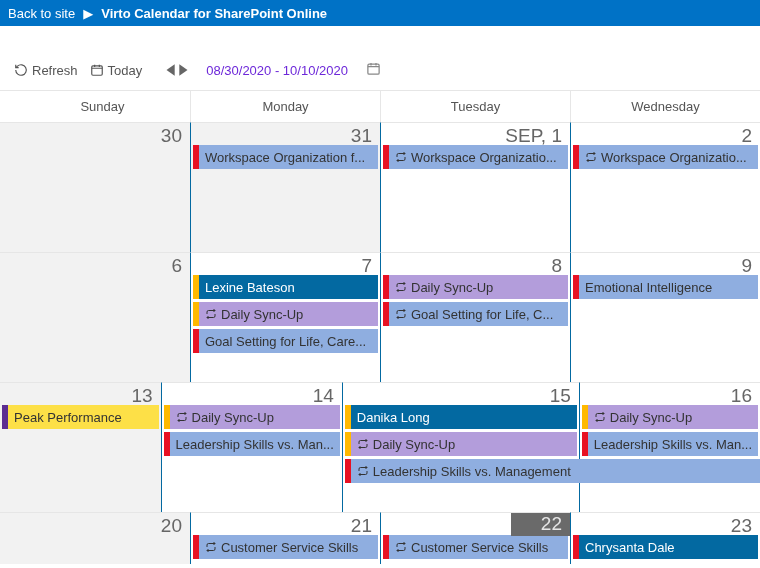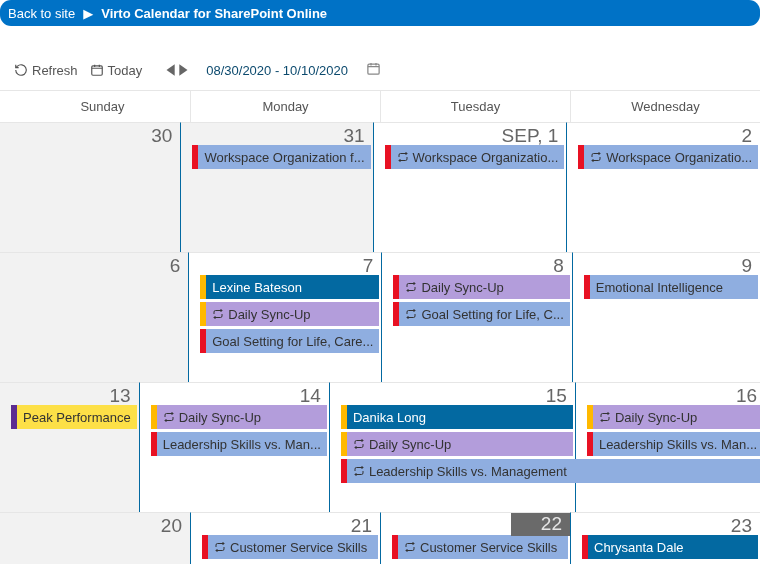--- a/index.html
+++ b/index.html
@@ -1,39 +1,39 @@
 <!DOCTYPE html>
 <html><head>
 <meta charset="utf-8">
 <style>
   * { box-sizing: border-box; margin: 0; padding: 0; }
   body { font-family: "Segoe UI", Arial, sans-serif; font-size: 13px; color: #333; background: #fff; width: 760px; }
-  .topbar { background: #0072c6; color: #fff; height: 26px; display: flex; align-items: center; padding: 8px 8px; font-size: 13px; border-radius: 11px; }
+  .topbar { background: #0072c6; color: #fff; height: 26px; display: flex; align-items: center; padding: 8px 8px; font-size: 13px; }
   .topbar .chev { margin: 0 8px; }
   .toolbar { height: 40px; display: flex; align-items: center; padding: 0 14px; gap: 12px; color: #555; margin-top: 24px; }
   .tool-btn { display: inline-flex; align-items: center; gap: 4px; cursor: pointer; }
   .tool-btn svg { stroke: #555; }
   .nav-arrows { display: inline-flex; align-items: center; gap: 2px; margin-left: 10px;}
   .nav-arrows svg { fill: #666; }
-  .date-range { color: #0c4a6e; margin-left: 4px; }
+  .date-range { color: #6d28d9; margin-left: 4px; }
   .cal-icon-box { margin-left: 6px; }
 
   .grid { display: grid; grid-template-columns: repeat(4, 1fr); border-top: 1px solid #e6e6e6; }
   .day-header { text-align: center; padding: 8px 0; color: #555; border-left: 1px solid #e6e6e6; background: #fff; font-size: 13px; }
   .day-header:first-child { border-left: none; margin-left: 15px; }
 
   .week { display: grid; grid-template-columns: repeat(4, 1fr); }
   .cell { position: relative; border-left: 1px solid #0369a1; border-top: 1px solid #e6e6e6; min-height: 130px; padding-top: 22px; }
   .cell.short { min-height: 52px; }
   .cell:first-child { border-left: none; }
   .cell.shaded { background: #f2f2f2; }
   .date-num { position: absolute; top: 2px; right: 8px; color: #666; font-size: 19px; }
   .date-num.todayish { background: #6a6a6a; color: #e5e5e5; padding: 0 8px 1px 30px; right:0; top:0;}
   .events { display: flex; flex-direction: column; gap: 3px; padding: 0 2px 4px 2px; }
-  .ev { display: flex; align-items: flex-end; height: 24px; overflow: hidden; white-space: nowrap; font-size: 13px; color: #333; margin-left: 9px; }
+  .ev { display: flex; align-items: flex-end; height: 24px; overflow: hidden; white-space: nowrap; font-size: 13px; color: #333; }
   .ev .stripe { width: 6px; height: 100%; flex-shrink: 0; }
   .ev .body { flex: 1; height: 100%; display: flex; align-items: center; padding: 0 6px; gap: 4px; overflow: hidden; text-overflow: ellipsis;}
   .ev .body.white { color: #fff; }
   .ev svg.repeat { width: 12px; height: 12px; flex-shrink:0; stroke:#333; fill:none;}
   
   .s-red { background:#e81123; }
   .s-orange { background:#ffb900; }
   .s-purple { background:#5c2d91; }
   .bg-blue { background:#8faee0; }
   .bg-purple { background:#b39ddb; }

